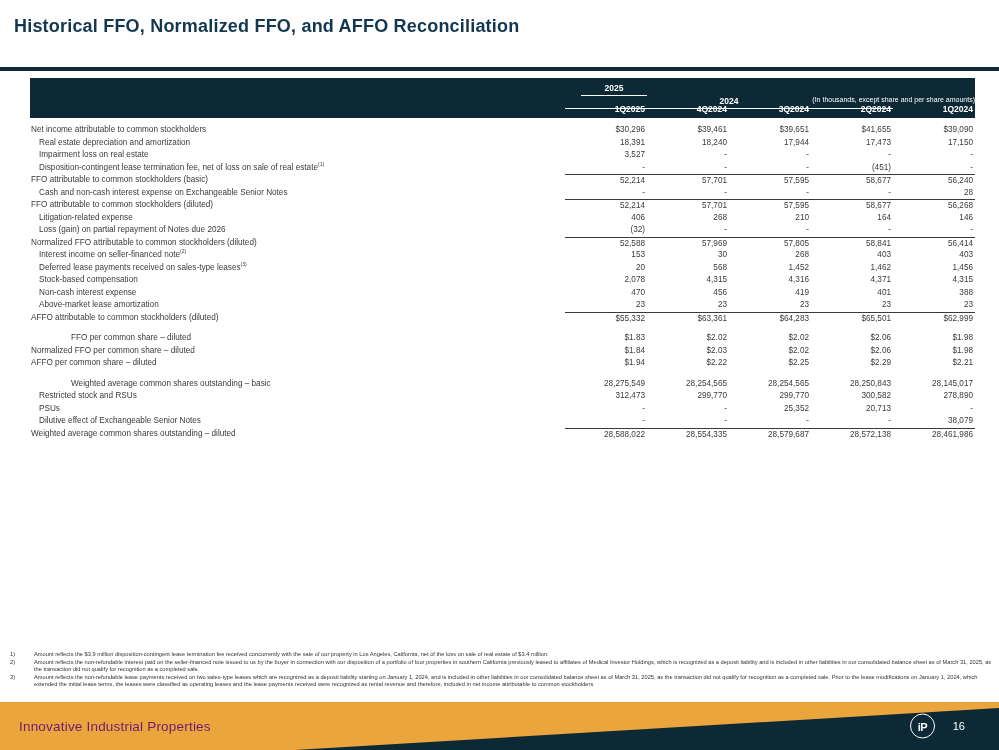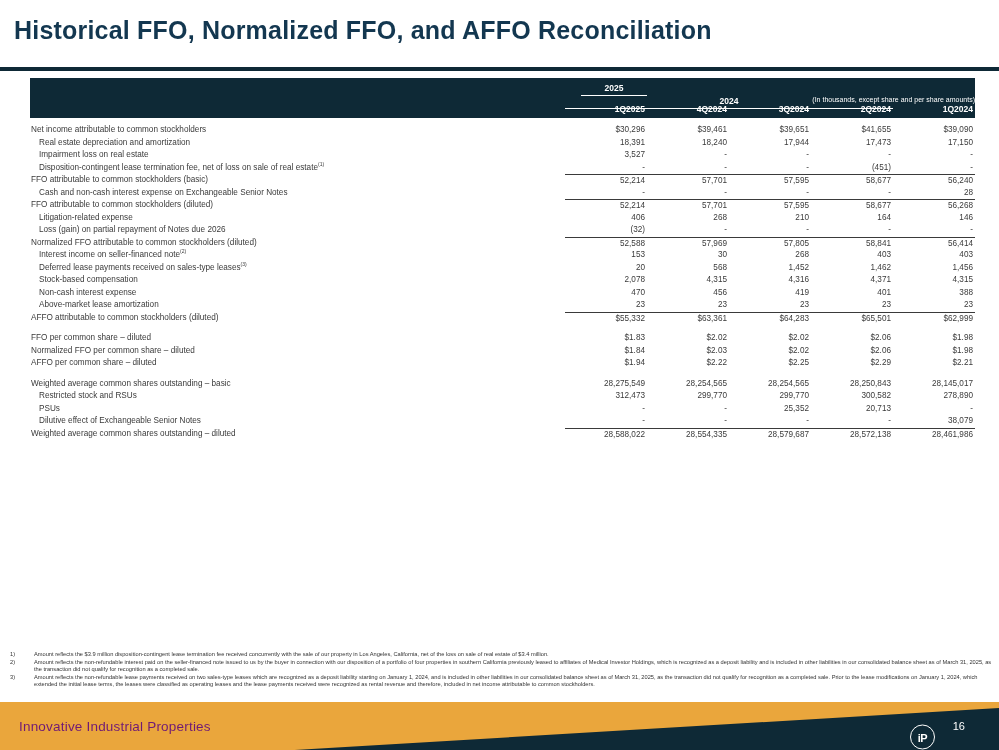--- a/index.html
+++ b/index.html
@@ -2,59 +2,59 @@
 <html><head>
 <meta charset="utf-8">
 <style>
   html,body{margin:0;padding:0;}
   body{
     width:999px;height:750px;position:relative;overflow:hidden;
     background:#ffffff;font-family:"Liberation Sans",sans-serif;
   }
   .title{
     position:absolute;left:14px;top:16px;margin:0;
-    font-size:25px;font-weight:bold;color:#133750;letter-spacing:.2px;white-space:nowrap;
+    font-size:18px;font-weight:bold;color:#133750;letter-spacing:.2px;white-space:nowrap;
   }
   .title-rule{position:absolute;left:0;top:67px;width:999px;height:4px;background:#0e2936;}
 
   .tbl{position:absolute;left:30px;top:78px;width:945px;}
   .thead{position:relative;height:40px;background:#0e2936;color:#fff;}
   .year-row{position:absolute;top:5px;right:0;width:410px;display:flex;font-weight:bold;font-size:8.5px;flex-direction:column;}
   .ycell{display:flex;justify-content:center;align-items:flex-end;padding-bottom:2px;border-bottom:1.5px solid #fff;box-sizing:border-box;}
   .y1{width:66px;margin-left:16px;}
   .y4{width:328px;}
   .q-row{position:absolute;bottom:4px;left:0;right:0;display:flex;align-items:flex-end;flex-direction:column;}
   .unit-note{flex:1;font-size:7px;padding-left:3px;padding-bottom:1px;color:#fff;white-space:nowrap;}
   .qcells{width:410px;display:flex;font-weight:bold;font-size:8.5px;}
   .qcell{width:82px;text-align:right;padding-right:2px;box-sizing:border-box;}
 
   .tbody{margin-top:6px;font-size:8.2px;color:#3a3a3a;}
   .trow{display:flex;height:12.5px;justify-content:flex-end;}
-  .trow.gap{margin-top:8px;}
+  .trow.gap{margin-top:8px;margin-left:40px;}
   .rlabel{flex:1;line-height:12.5px;white-space:nowrap;padding-left:1px;}
   .rlabel.ind{padding-left:9px;}
   .rlabel sup{font-size:5px;line-height:0;}
   .nums{width:410px;display:flex;box-sizing:border-box;}
   .nums.bt{border-top:1px solid #3a3a3a;}
   .cell{width:82px;text-align:right;padding-right:2px;line-height:12.5px;box-sizing:border-box;}
 
   .footnotes{position:absolute;left:6px;top:651px;width:987px;font-size:5.7px;line-height:7.5px;color:#333;}
   .fn{display:flex;}
   .fn-num{width:28px;flex:none;padding-left:4px;box-sizing:border-box;}
   .fn-text{flex:1;}
 
   .footer{position:absolute;left:0;bottom:0;width:999px;height:48px;background:#eaa63c;overflow:hidden;}
   .footer-wedge{position:absolute;left:0;top:0;width:100%;height:100%;background:#0e2936;
     clip-path:polygon(29.5% 100%,100% 12.5%,100% 100%);}
   .company{position:absolute;left:19px;top:50%;transform:translateY(-50%);
     color:#701a75;font-size:13.5px;letter-spacing:.2px;}
   .logo{position:absolute;right:64px;top:50%;transform:translateY(-50%);
     width:23px;height:23px;border:1.6px solid #fff;border-radius:50%;
     display:flex;align-items:center;justify-content:center;
-    color:#fff;font-weight:bold;font-size:11px;letter-spacing:-.5px;margin-top:11px;}
+    color:#fff;font-weight:bold;font-size:11px;letter-spacing:-.5px;}
   .pagenum{position:absolute;right:34px;top:50%;transform:translateY(-50%);color:#fff;font-size:11px;}
 </style>
 </head>
 <body>
 
 <h1 class="title">Historical FFO, Normalized FFO, and AFFO Reconciliation</h1>
 <div class="title-rule"></div>
 
 <div class="tbl">
   <div class="thead">

